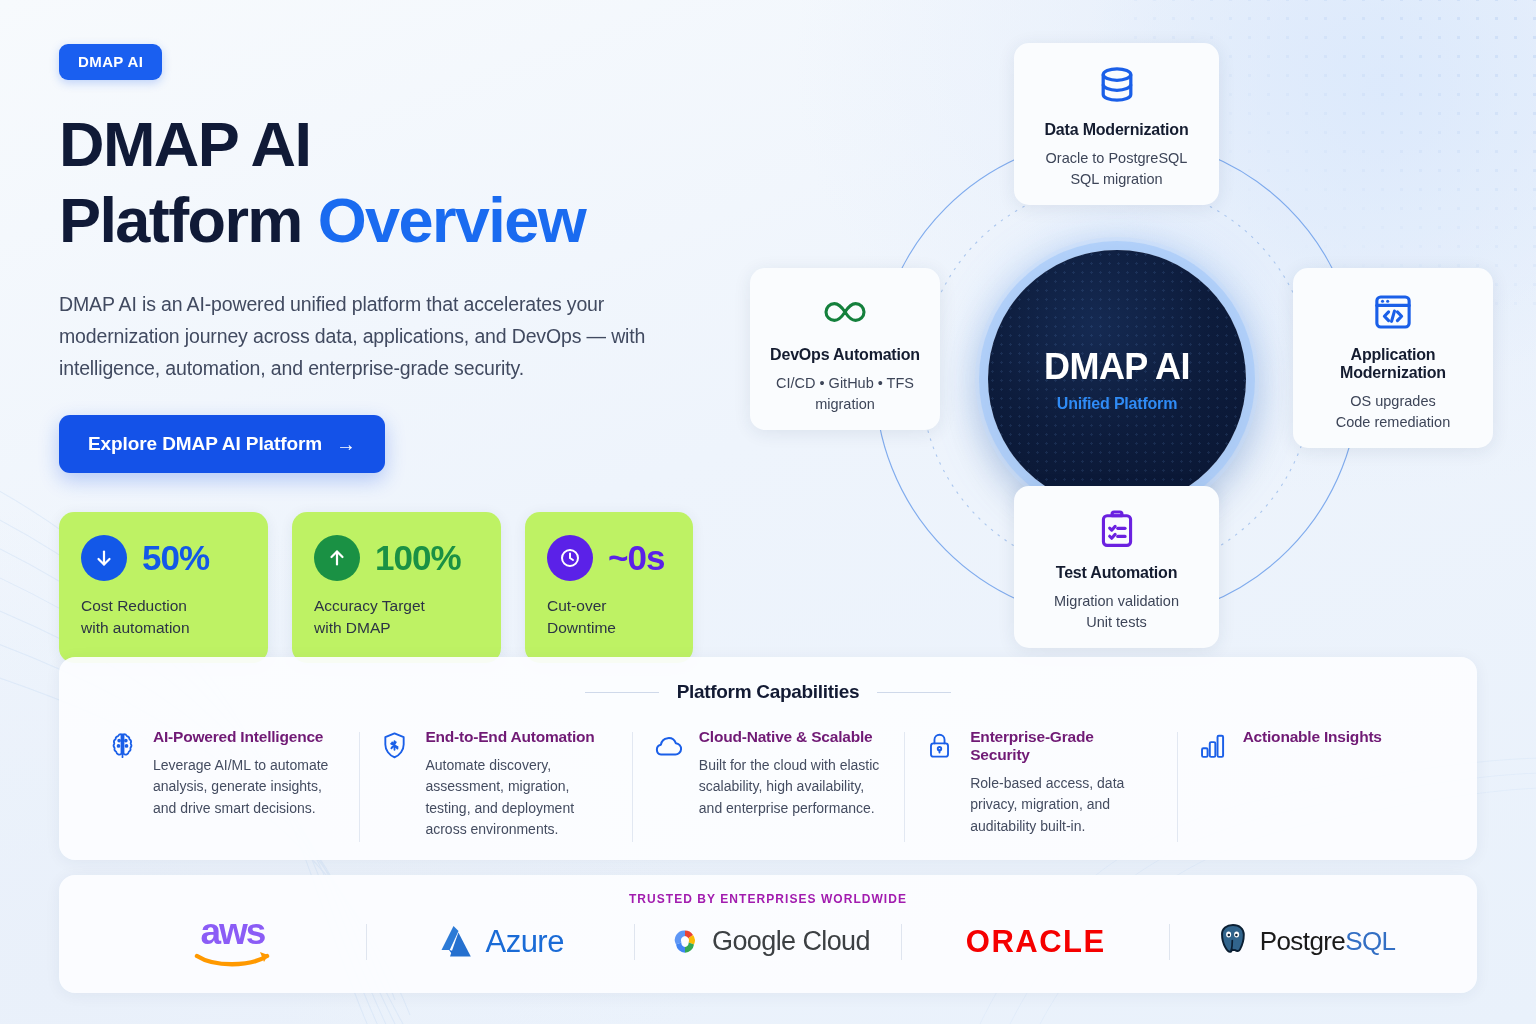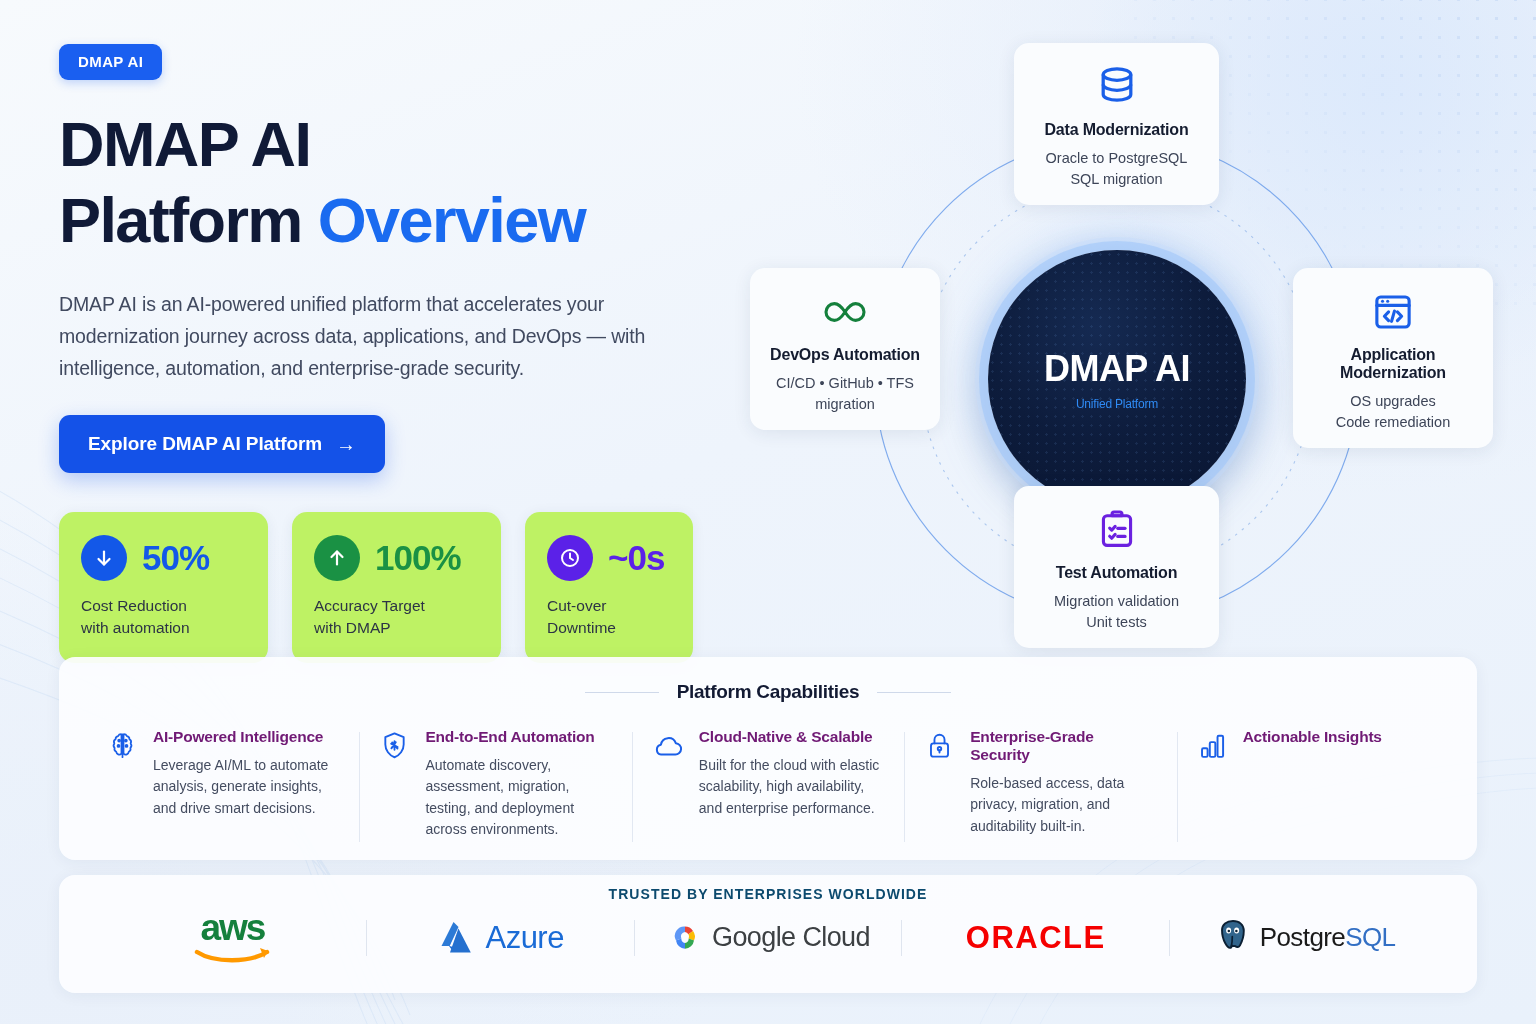--- a/index.html
+++ b/index.html
@@ -140,21 +140,21 @@
     display: flex; flex-direction: column;
     align-items: center; justify-content: center;
   }
   .core::after{
     content:""; position:absolute; inset:0; border-radius:50%;
     background-image: radial-gradient(rgba(120,170,240,.22) 1px, transparent 1.2px);
     background-size: 9px 9px;
     opacity:.55;
   }
   .core-title { position:relative; z-index:2; color:#fff; font-size: 36px; font-weight: bold; letter-spacing: -.6px; }
-  .core-sub { position:relative; z-index:2; color:#2f8bf5; font-size: 12px; font-weight: normal; margin-top: 7px; letter-spacing: -.2px; }
+  .core-sub { position:relative; z-index:2; color:#2f8bf5; font-size: 16px; font-weight: bold; margin-top: 7px; letter-spacing: -.2px; }
 
   .node {
     position: absolute;
     background: #fafcfe;
     border-radius: 15px;
     box-shadow: 0 3px 18px rgba(28,50,92,.09);
     padding: 18px 14px 16px;
     text-align: center;
   }
   .node-top   { left: 272px; top: 15px;  width: 205px; }
@@ -196,32 +196,32 @@
   
   .logos-panel {
     position: absolute;
     left: 59px; top: 875px;
     width: 1418px; height: 118px;
     background: rgba(252,253,255,.93);
     border-radius: 16px;
     box-shadow: 0 2px 16px rgba(28,50,92,.06);
   }
   .logos-title {
-    text-align: center; padding-top: 11px;
-    font-size: 14px; font-weight: bold; letter-spacing: 1.05px; color: #0c4a6e;
+    text-align: center; padding-top: 17px;
+    font-size: 12px; font-weight: bold; letter-spacing: 1.05px; color: #a21caf;
   }
   .logos-row {
     display: flex; align-items: center; justify-content: space-around;
     padding: 9px 40px 0; height: 62px;
   }
   .logo-cell { display: flex; align-items: center; justify-content: center; flex: 1; height: 56px; }
   .logo-div { width: 1px; height: 36px; background: #dfe5ef; flex: 0 0 1px; }
 
   .aws-wrap { display:flex; flex-direction:column; align-items:center; }
-  .aws-text { font-size: 37px; font-weight: bold; color: #15803d; letter-spacing: -2px; line-height: .85; }
+  .aws-text { font-size: 37px; font-weight: bold; color: #8b5cf6; letter-spacing: -2px; line-height: .85; }
 
   .azure-text { font-size: 31px; color: #1a6bd6; letter-spacing: -.5px; }
   .gcloud-text { font-size: 27px; color: #3c4043; letter-spacing: -.6px; }
   .oracle-text { font-size: 31px; font-weight: bold; color: #f50000; letter-spacing: 1.5px; }
   .pg-text { font-size: 26px; color: #1a1a1a; letter-spacing: -.6px; }
   .pg-text .sql { color: #336fc4; }
 </style>
 </head>
 <body>
 

